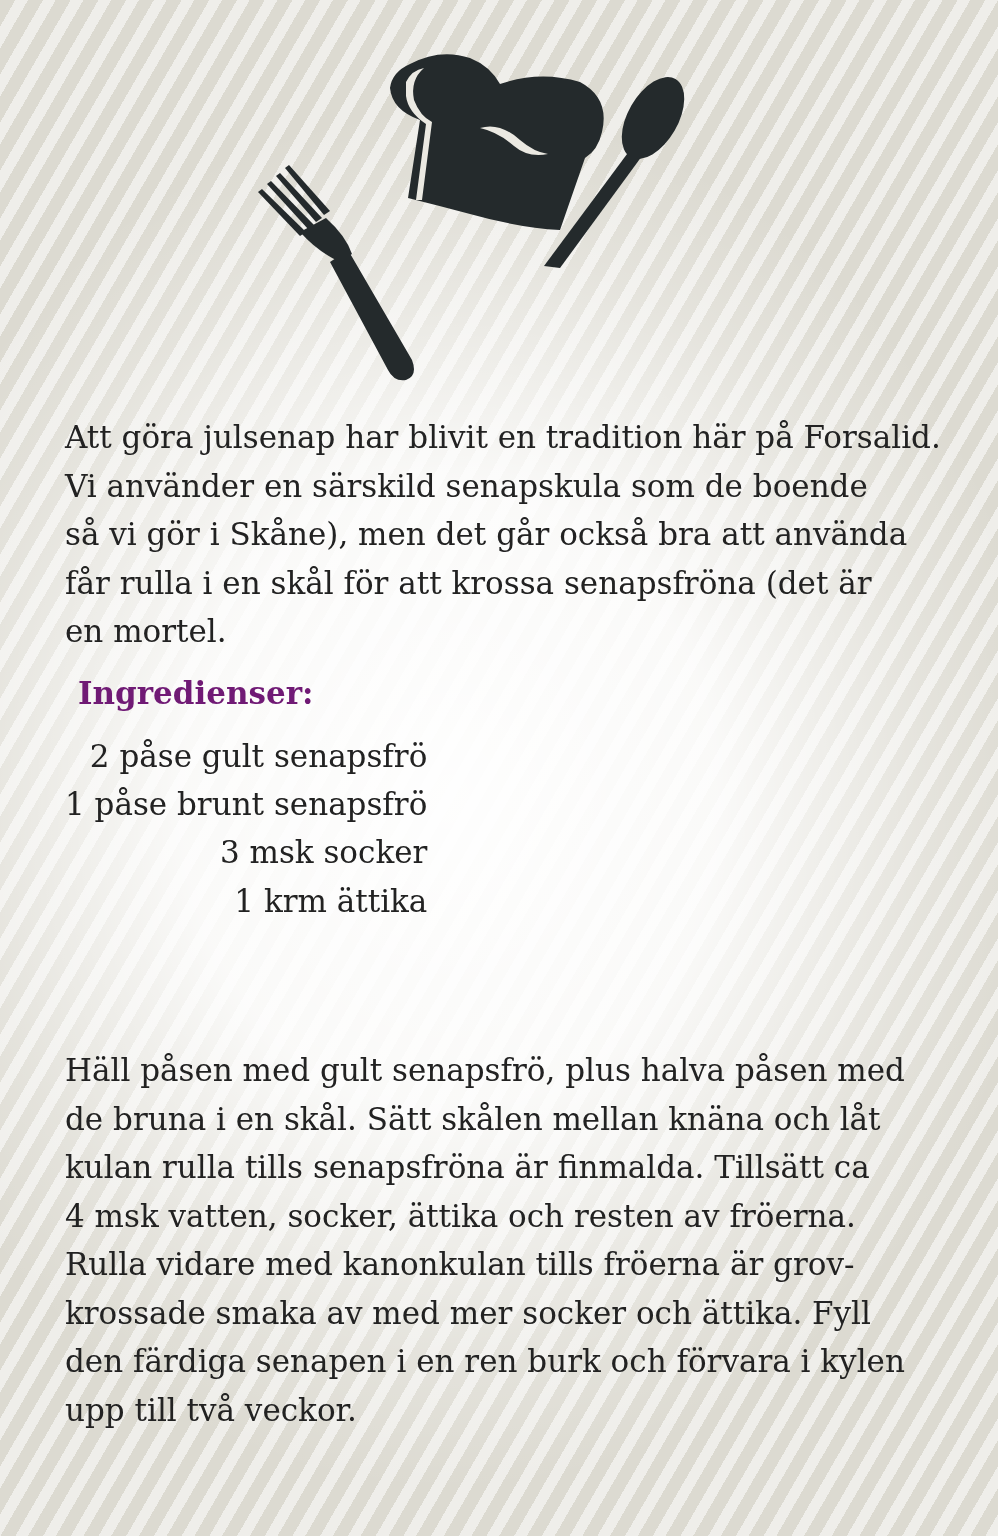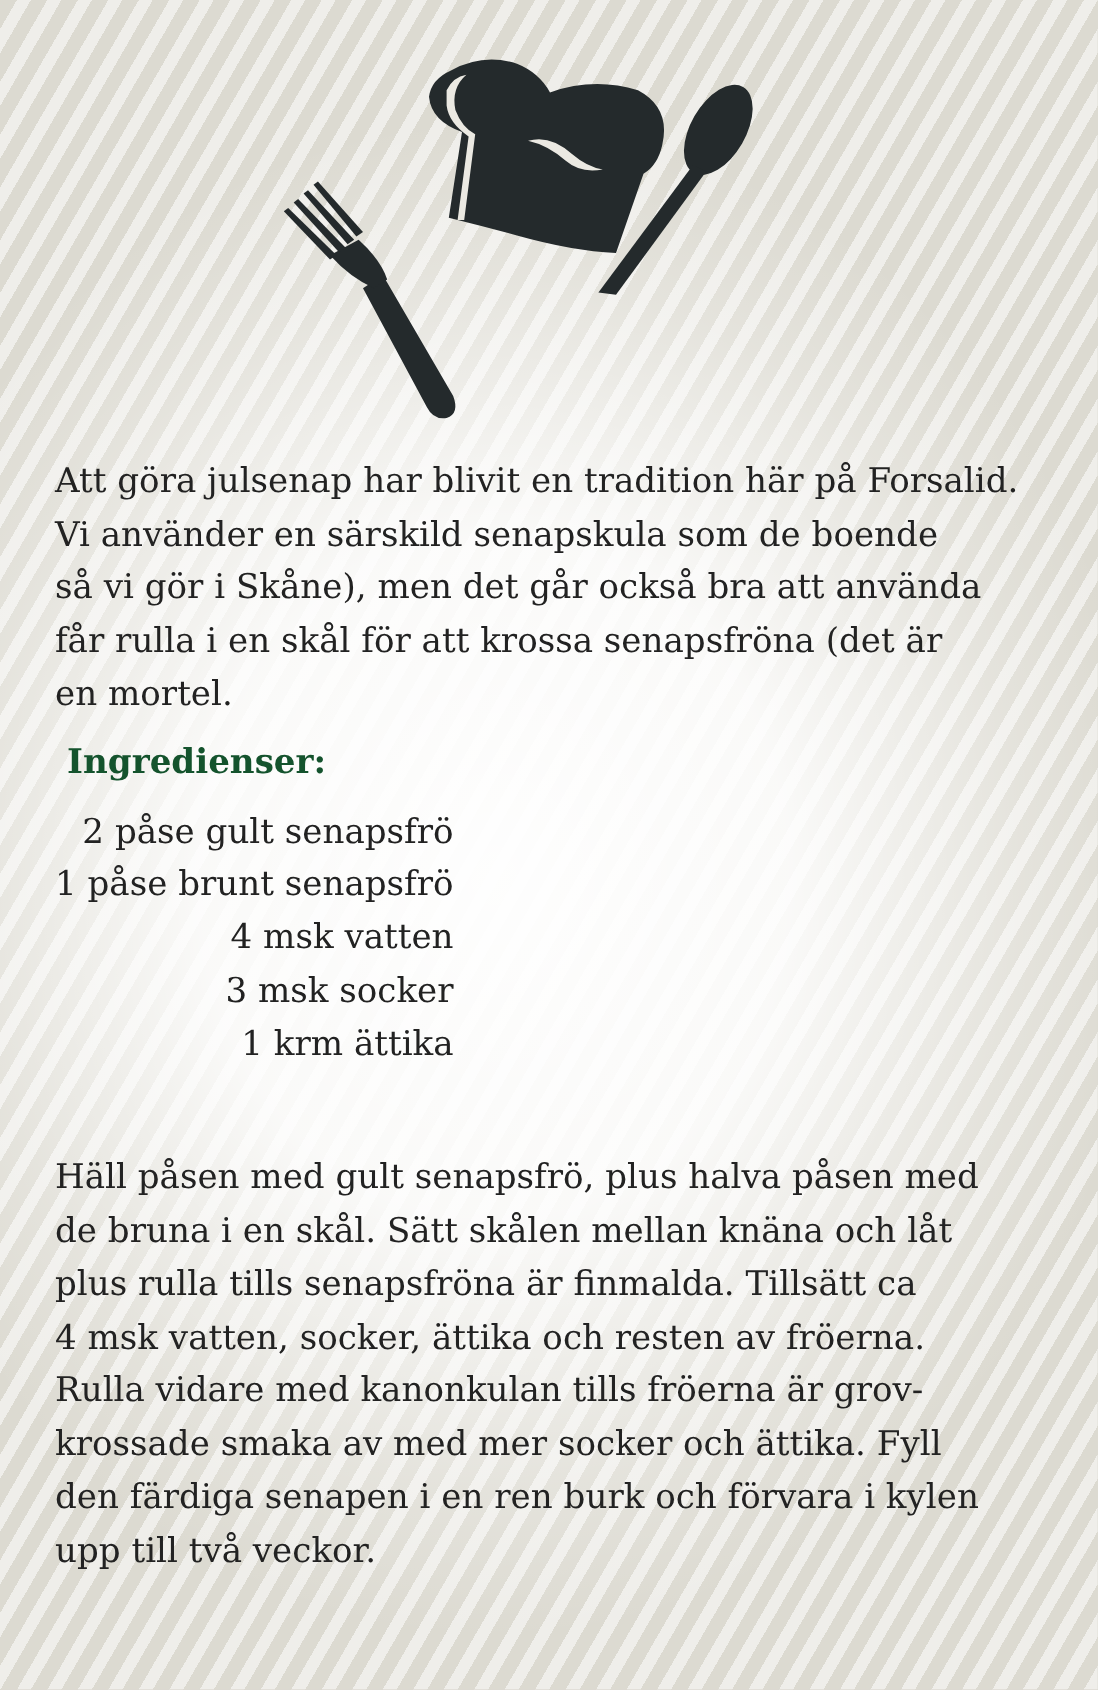--- a/index.html
+++ b/index.html
@@ -34,27 +34,27 @@
     font-family: "DejaVu Serif", "Liberation Serif", serif;
     white-space: nowrap;
   }
   .text {
     position: absolute; left: 50px; color: #222222;
     font-size: 31px; line-height: 48.5px; white-space: nowrap;
     font-family: "DejaVu Serif", "Liberation Serif", serif;
   }
   .intro { top: 413px; }
   .ing-heading {
-    position: absolute; left: 61px; top: 675px;
-    font-size: 31px; font-weight: bold; color: #14532d;
+    position: absolute; left: 78px; top: 675px;
+    font-size: 31px; font-weight: bold; color: #701a75;
     font-family: "DejaVu Serif", "Liberation Serif", serif;
   }
   .ingredients { top: 732px; line-height: 48.2px; text-align: right; }
   .method { top: 1046px; }
-  .line { display: block; }
+  .line { display: block; margin-left: 15px; }
 </style>
 </head>
 <body>
 
 <div class="bg-stripes"></div>
 <div class="bg-glow"></div>
 
 <div class="card">
 
   <svg class="logo" viewBox="0 0 998 400" width="998" height="400">
@@ -90,29 +90,28 @@
     <span class="line">så vi gör i Skåne), men det går också bra att använda</span>
     <span class="line">får rulla i en skål för att krossa senapsfröna (det är</span>
     <span class="line">en mortel.</span>
   </div>
 
   <div class="ing-heading">Ingredienser:</div>
 
   <div class="text ingredients">
     <span class="line">2 påse gult senapsfrö</span>
     <span class="line">1 påse brunt senapsfrö</span>
-    <span class="line">4 msk vatten</span>
     <span class="line">3 msk socker</span>
     <span class="line">1 krm ättika</span>
   </div>
 
   <div class="text method">
     <span class="line">Häll påsen med gult senapsfrö, plus halva påsen med</span>
     <span class="line">de bruna i en skål. Sätt skålen mellan knäna och låt</span>
-    <span class="line">plus rulla tills senapsfröna är finmalda. Tillsätt ca</span>
+    <span class="line">kulan rulla tills senapsfröna är finmalda. Tillsätt ca</span>
     <span class="line">4 msk vatten, socker, ättika och resten av fröerna.</span>
     <span class="line">Rulla vidare med kanonkulan tills fröerna är grov-</span>
     <span class="line">krossade smaka av med mer socker och ättika. Fyll</span>
     <span class="line">den färdiga senapen i en ren burk och förvara i kylen</span>
     <span class="line">upp till två veckor.</span>
   </div>
 
 </div>
 
 </body></html>

